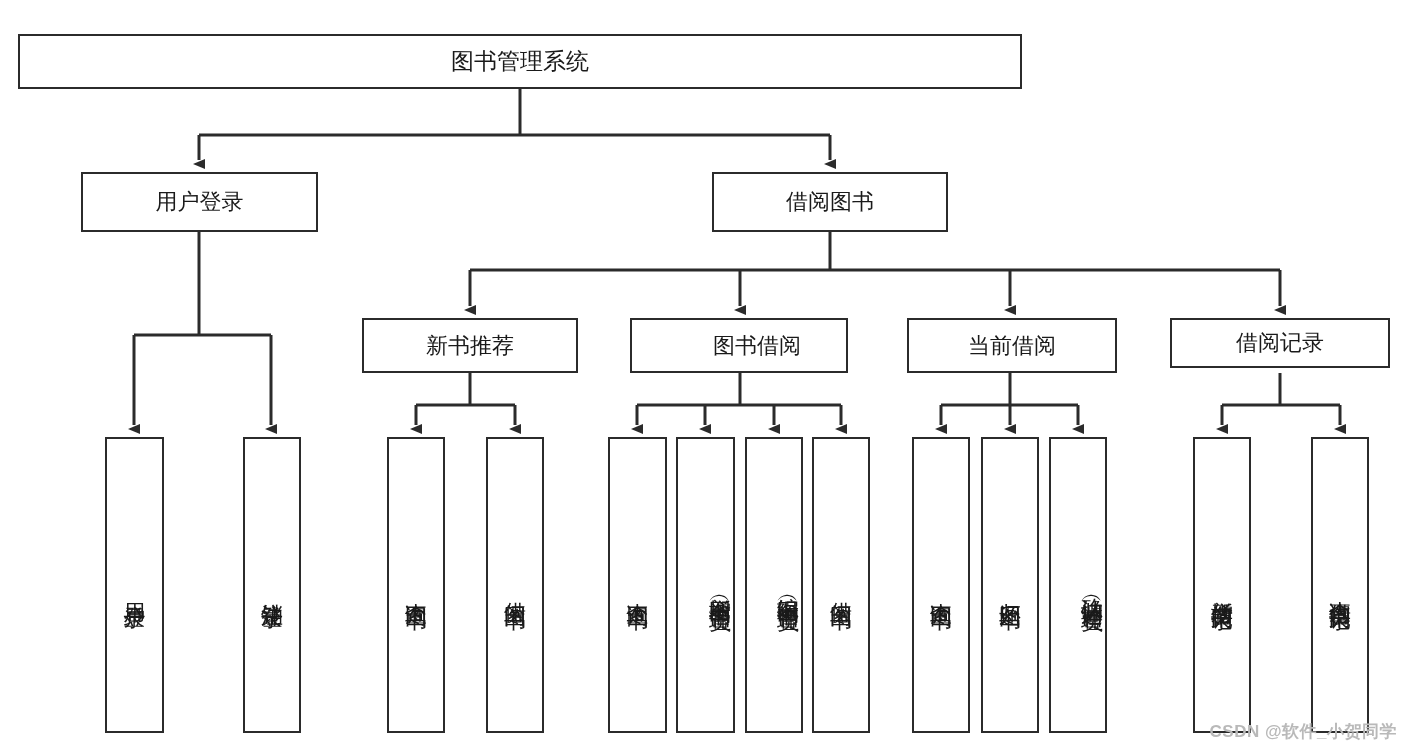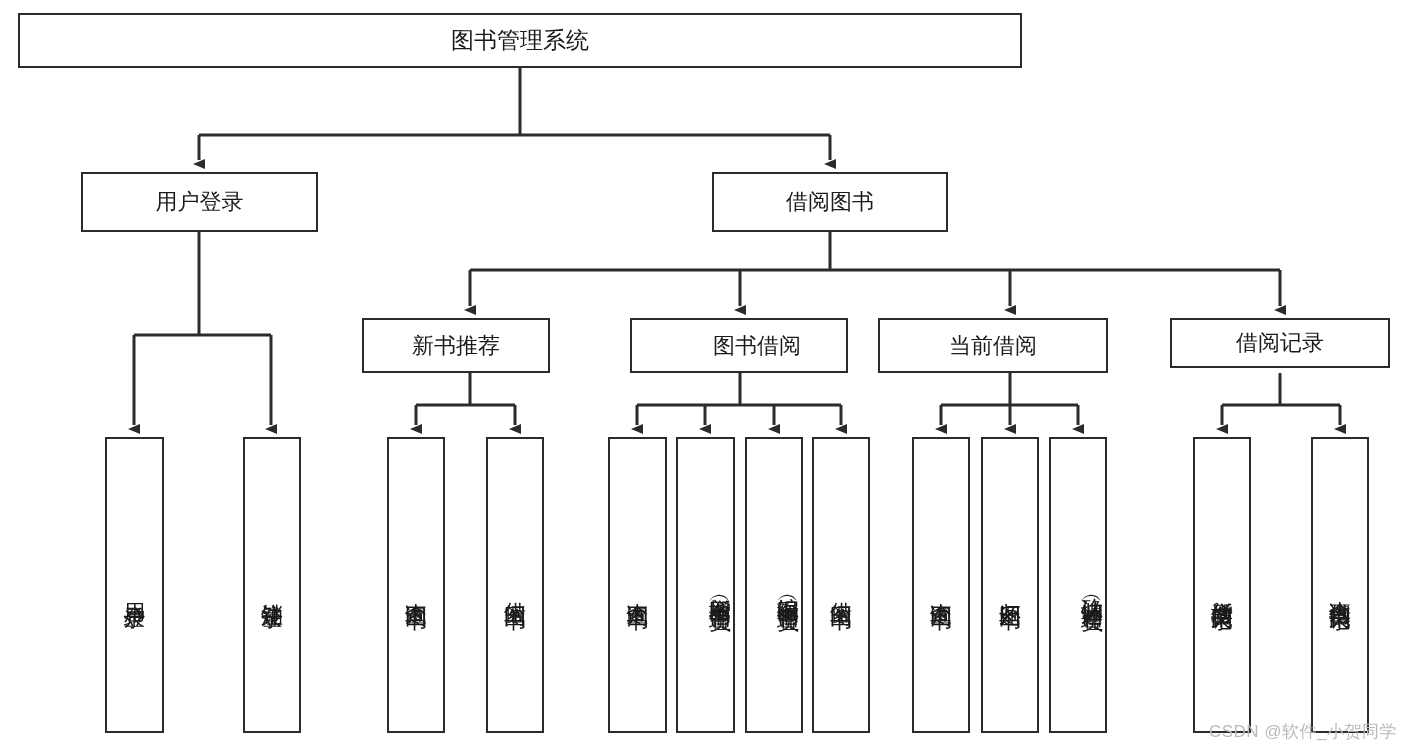--- a/index.html
+++ b/index.html
@@ -32,20 +32,21 @@
     background: #ffffff;
     display: flex;
     align-items: center;
     justify-content: center;
     color: #1a1a1a;
     line-height: 1.18;
     text-align: center;
   }
   .node.root {
     font-size: 23px;
+    margin-top: 21px;
   }
   .node.branch {
     font-size: 22px;
   }
   .node.leaf {
     font-size: 22px;
     writing-mode: vertical-rl;
     text-orientation: upright;
     letter-spacing: 2px;
     padding-top: 8px;
@@ -57,20 +58,21 @@
   }
   .watermark {
     position: absolute;
     right: 8px;
     bottom: 4px;
     font-size: 17px;
     color: #b9b9b9;
     letter-spacing: 0.5px;
     white-space: nowrap;
     user-select: none;
+    font-weight: bold;
   }
 </style>
 </head>
 <body>
 
 <div id="canvas">
 
   <svg id="wires" viewBox="0 0 1405 747" xmlns="http://www.w3.org/2000/svg">
     <defs>
       <marker id="arrow" markerWidth="10" markerHeight="12" refX="1" refY="6" orient="auto" markerUnits="userSpaceOnUse">
@@ -119,23 +121,23 @@
       <path d="M 1222 405 L 1222 425" marker-end="url(#arrow)"></path>
       <path d="M 1340 405 L 1340 425" marker-end="url(#arrow)"></path>
     </g>
   </svg>
 
   <div class="node root" style="left:18px; top:13px; width:1004px; height:55px;">图书管理系统</div>
 
   <div class="node branch" style="left:81px; top:172px; width:237px; height:60px;">用户登录</div>
   <div class="node branch" style="left:712px; top:172px; width:236px; height:60px;">借阅图书</div>
 
-  <div class="node branch" style="left:362px; top:318px; width:188px; height:55px;">新书推荐</div>
+  <div class="node branch" style="left:362px; top:318px; width:216px; height:55px;">新书推荐</div>
   <div class="node branch" style="left:630px; top:318px; width:218px; height:55px;padding-left:36px;">图书借阅</div>
-  <div class="node branch" style="left:878px; top:318px; width:230px; height:55px;">当前借阅</div>
+  <div class="node branch" style="left:907px; top:318px; width:210px; height:55px;">当前借阅</div>
   <div class="node branch" style="left:1170px; top:318px; width:220px; height:50px;">借阅记录</div>
 
   <div class="node leaf centered" style="left:105px; top:437px; width:59px; height:296px;">用户登录</div>
   <div class="node leaf centered" style="left:243px; top:437px; width:58px; height:296px;">注销登录</div>
 
   <div class="node leaf centered" style="left:387px; top:437px; width:58px; height:296px;">查询图书</div>
   <div class="node leaf centered" style="left:486px; top:437px; width:58px; height:296px;">借阅图书</div>
 
   <div class="node leaf centered" style="left:608px; top:437px; width:59px; height:296px;">查询图书</div>
   <div class="node leaf" style="left:676px; top:437px; width:59px; height:296px;">新增图书（管理员）</div>

